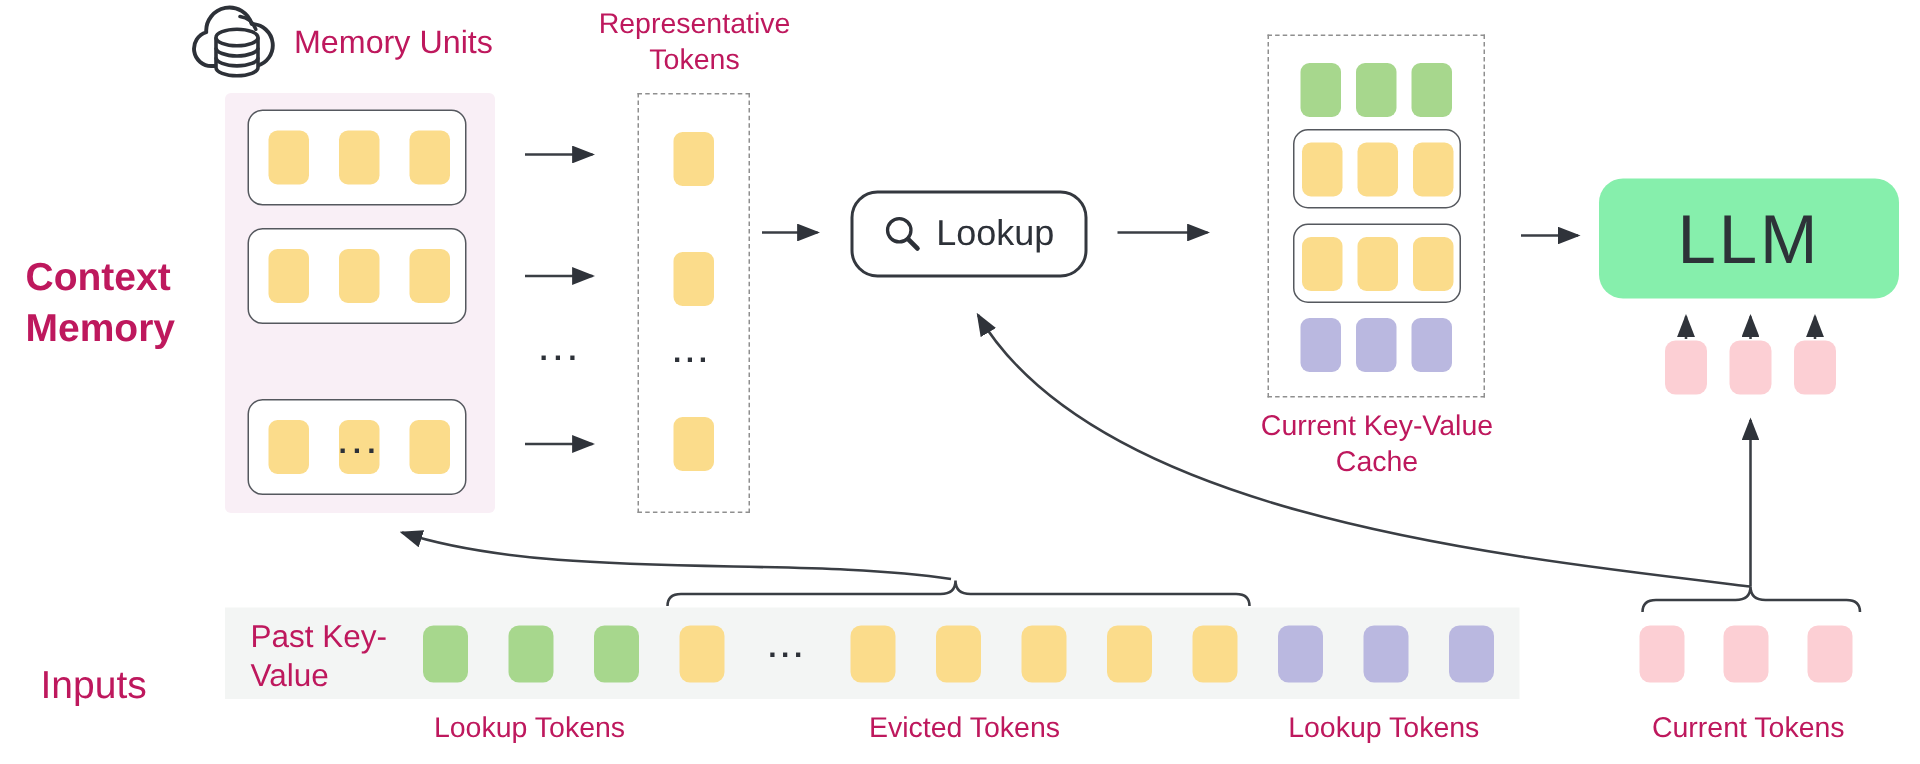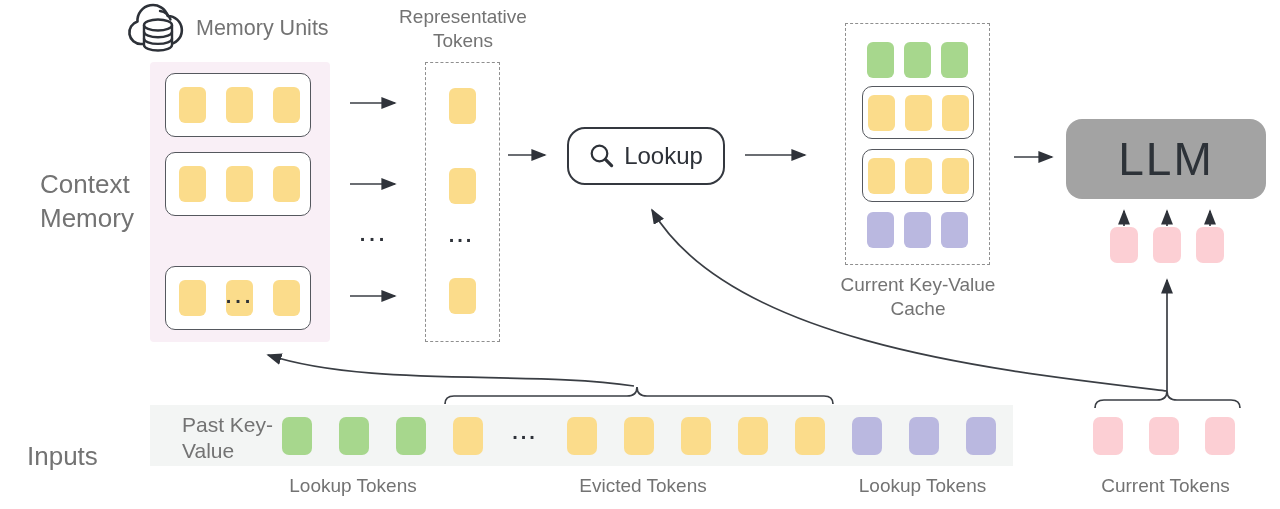--- a/index.html
+++ b/index.html
@@ -1,21 +1,21 @@
 <!DOCTYPE html>
 <html><head>
 <meta charset="utf-8">
 <style>
   html,body{margin:0;padding:0;background:#ffffff;}
   #canvas{
     position:relative;width:1280px;height:509px;background:#ffffff;overflow:hidden;
     font-family:"Liberation Sans", sans-serif;color:#2d3138;
   }
   .abs{position:absolute;}
-  .lbl{position:absolute;color:#737373;}
+  .lbl{position:absolute;color:#be185d;}
   .big-lbl{font-size:26px;line-height:1.3;}
   .med-lbl{font-size:19px;line-height:1.25;}
   .center{text-align:center;}
 
   
   #memory-panel{left:150px;top:62px;width:180px;height:280px;background:#f9eff6;border-radius:4px;}
   .memory-unit{
     position:absolute;left:15px;width:146px;height:64px;background:#ffffff;
     border:1.4px solid #55585e;border-radius:10px;
     display:flex;align-items:center;gap:20px;padding-left:13px;box-sizing:border-box;
@@ -89,21 +89,21 @@
     <path d="M18,23 V43 A14,5.5 0 0 0 46,43 V23" fill="#ffffff" stroke="#2d3138" stroke-width="2.4"></path>
     <ellipse cx="32" cy="23" rx="14" ry="5.5" fill="#ffffff" stroke="#2d3138" stroke-width="2.4"></ellipse>
     <path d="M18,29.8 A14,5.5 0 0 0 46,29.8" fill="none" stroke="#2d3138" stroke-width="2.4"></path>
     <path d="M18,36.4 A14,5.5 0 0 0 46,36.4" fill="none" stroke="#2d3138" stroke-width="2.4"></path>
   </svg>
 
   <div class="lbl med-lbl" style="left:196px;top:15px;font-size:21.5px;">Memory Units</div>
 
   <div class="lbl med-lbl center" style="left:387px;top:5px;width:152px;">Representative Tokens</div>
 
-  <div class="lbl big-lbl" style="left:40px;top:168px;width:130px;">Context Memory</div>
+  <div class="lbl big-lbl" style="left:17px;top:168px;width:130px;font-weight:bold;">Context Memory</div>
 
   <div class="abs" id="memory-panel" style="background: rgb(249, 239, 246);">
     <div class="memory-unit" id="mu-row-1">
         <div class="token tok-yellow" style="background: rgb(251, 220, 139);"></div>
         <div class="token tok-yellow" style="background: rgb(251, 220, 139);"></div>
         <div class="token tok-yellow" style="background: rgb(251, 220, 139);"></div>
       </div>
     <div class="memory-unit" id="mu-row-2">
         <div class="token tok-yellow" style="background: rgb(251, 220, 139);"></div>
         <div class="token tok-yellow" style="background: rgb(251, 220, 139);"></div>
@@ -152,34 +152,34 @@
       </div>
     <div class="cache-plain" id="cache-purple">
         <div class="token tok-purple" style="background: rgb(186, 184, 224);"></div>
         <div class="token tok-purple" style="background: rgb(186, 184, 224);"></div>
         <div class="token tok-purple" style="background: rgb(186, 184, 224);"></div>
       </div>
   </div>
 
   <div class="lbl med-lbl center" style="left:818px;top:273px;width:200px;">Current Key-Value Cache</div>
 
-  <div class="abs" id="llm-box" style="background: #a3a3a3;">
+  <div class="abs" id="llm-box" style="background: #86efac;">
     <span>LLM</span>
   </div>
   <div class="abs" id="llm-inputs">
       <div class="token tok-pink" style="background: rgb(252, 207, 212);"></div>
       <div class="token tok-pink" style="background: rgb(252, 207, 212);"></div>
       <div class="token tok-pink" style="background: rgb(252, 207, 212);"></div>
     </div>
 
   <div class="lbl big-lbl" style="left:27px;top:440px;">Inputs</div>
 
   <div class="abs" id="inputs-band" style="background: rgb(243, 245, 244);"></div>
 
-  <div class="lbl" style="left:167px;top:412px;width:102px;font-size:21px;line-height:1.22;margin-left:15px;">Past Key-Value</div>
+  <div class="lbl" style="left:167px;top:412px;width:102px;font-size:21px;line-height:1.22;">Past Key-Value</div>
 
   <div class="abs" id="band-tokens">
       <div class="token tok-green" style="background: rgb(167, 215, 141);"></div>
       <div class="token tok-green" style="background: rgb(167, 215, 141);"></div>
       <div class="token tok-green" style="background: rgb(167, 215, 141);"></div>
       <div class="token tok-yellow" style="background: rgb(251, 220, 139);"></div>
       <div class="tok-ellipsis">...</div>
       <div class="token tok-yellow" style="background: rgb(251, 220, 139);"></div>
       <div class="token tok-yellow" style="background: rgb(251, 220, 139);"></div>
       <div class="token tok-yellow" style="background: rgb(251, 220, 139);"></div>

